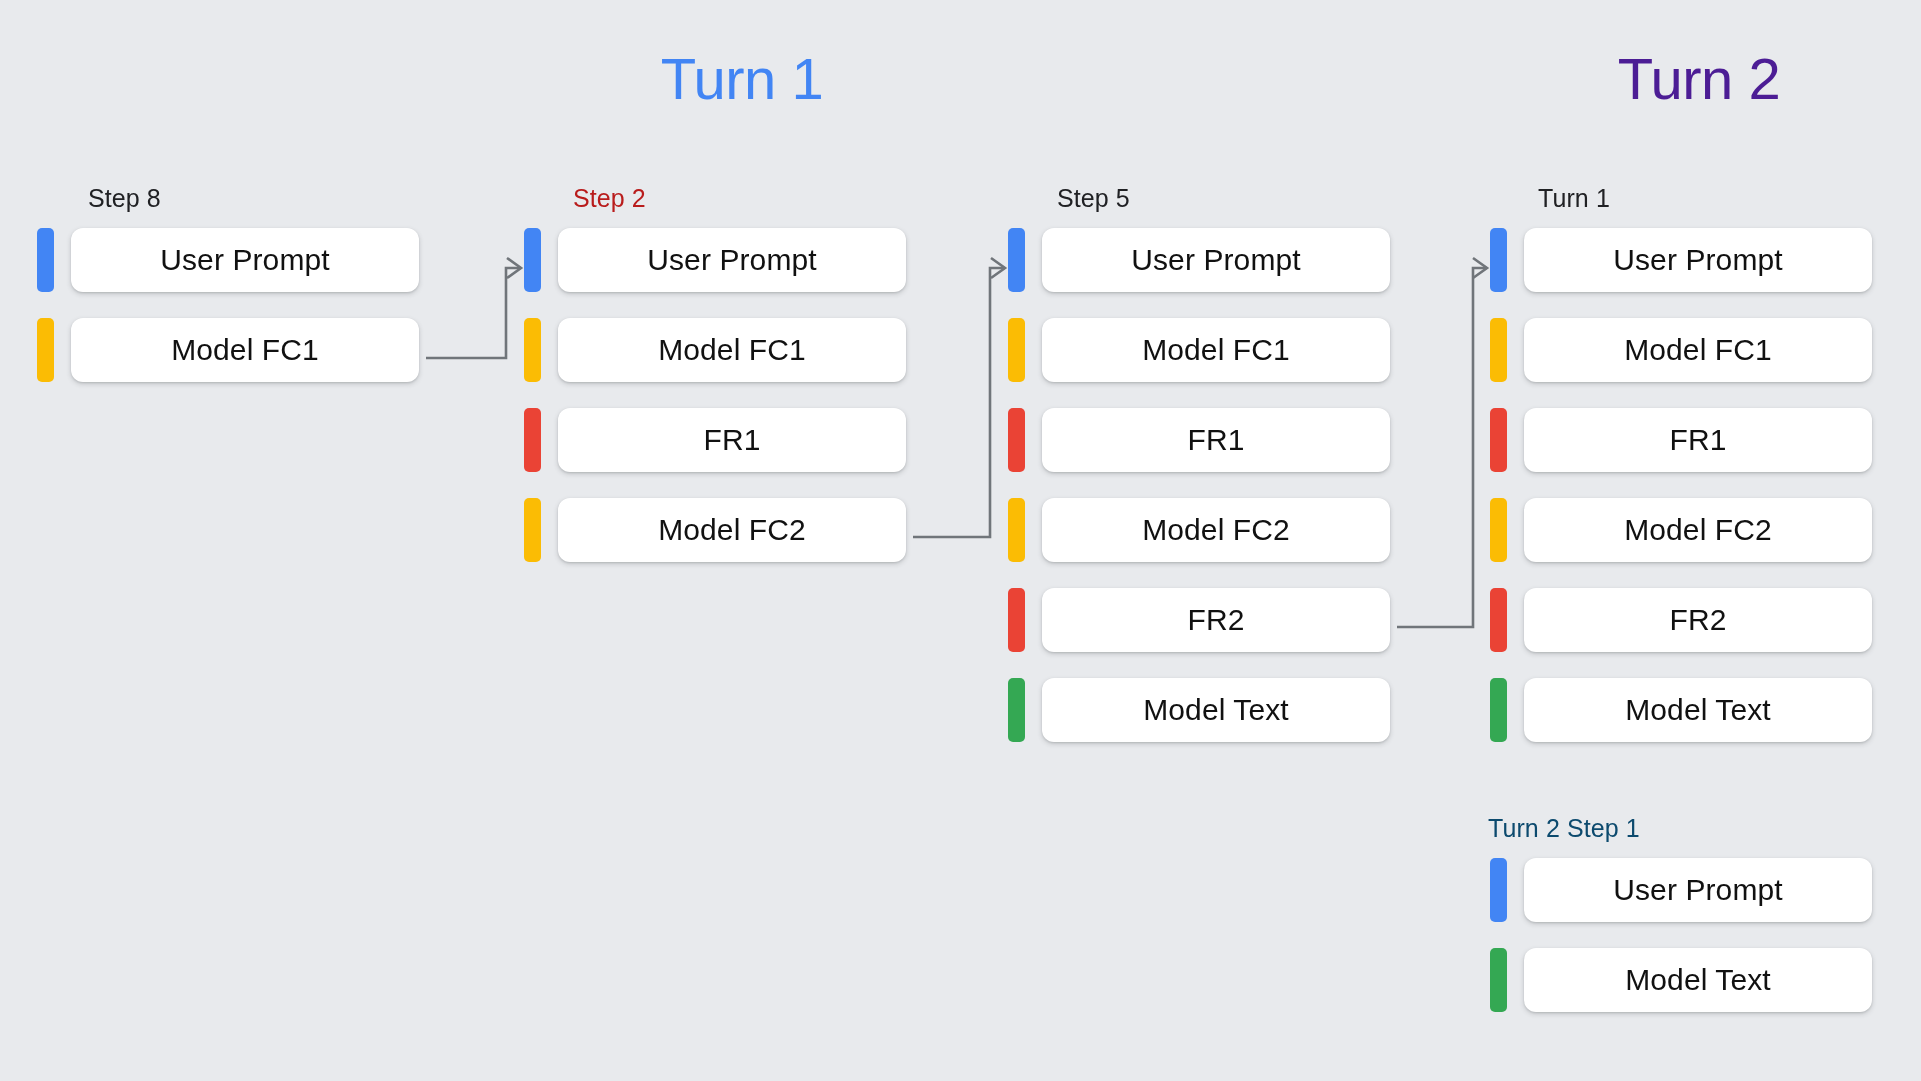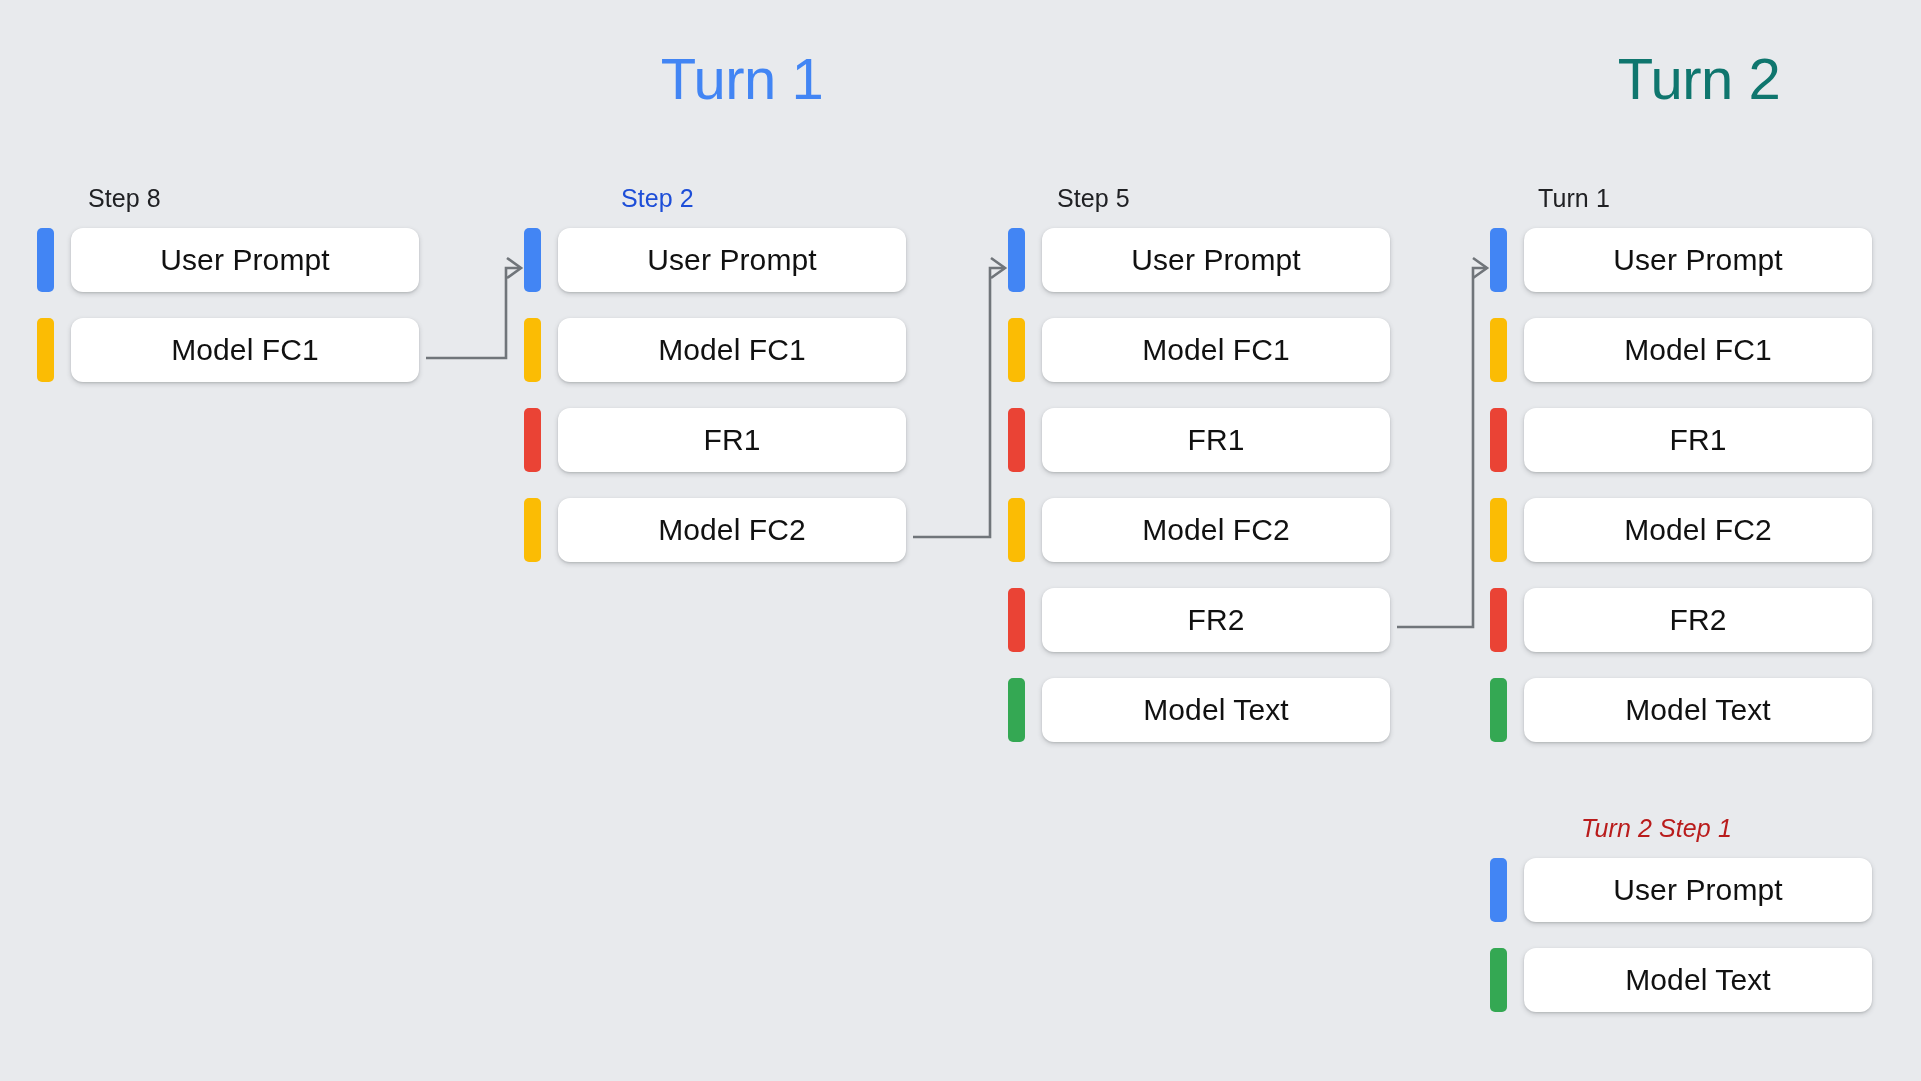--- a/index.html
+++ b/index.html
@@ -100,35 +100,35 @@
 
   <svg id="connectors" viewBox="0 0 1921 1081">
       <polyline points="426,358 506,358 506,268 521,268" stroke="#70757a" stroke-width="2.6" fill="none"></polyline>
       <polyline points="507,258 521,268 507,278" stroke="#70757a" stroke-width="2.6" fill="none"></polyline>
       <polyline points="913,537 990,537 990,268 1005,268" stroke="#70757a" stroke-width="2.6" fill="none"></polyline>
       <polyline points="991,258 1005,268 991,278" stroke="#70757a" stroke-width="2.6" fill="none"></polyline>
       <polyline points="1397,627 1473,627 1473,268 1487,268" stroke="#70757a" stroke-width="2.6" fill="none"></polyline>
       <polyline points="1473,258 1487,268 1473,278" stroke="#70757a" stroke-width="2.6" fill="none"></polyline>
     </svg>
 <div class="turn-heading" style="left: 742px; top: 50px; color: rgb(66, 133, 244);">Turn 1</div>
-    <div class="turn-heading" style="left: 1699px; top: 50px; color: #0f766e;">Turn 2</div>
+    <div class="turn-heading" style="left: 1699px; top: 50px; color: #4c1d95;">Turn 2</div>
     <div class="col-label" style="left: 88px; top: 186px; color: rgb(32, 33, 36);">Step 8</div>
     <div class="row" style="left: 37px; top: 228px;">
       <div class="bar" style="background: rgb(66, 133, 244); width: 17px; height: 64px;"></div>
       <div class="card" style="width: 348px; height: 64px; margin-left: 17px;">
         <span class="card-text" style="color: rgb(17, 17, 17);">User Prompt</span>
       </div>
     </div>
     <div class="row" style="left: 37px; top: 318px;">
       <div class="bar" style="background: rgb(251, 188, 4); width: 17px; height: 64px;"></div>
       <div class="card" style="width: 348px; height: 64px; margin-left: 17px;">
         <span class="card-text" style="color: rgb(17, 17, 17);">Model FC1</span>
       </div>
     </div>
-    <div class="col-label" style="left: 573px; top: 186px; color: #1d4ed8; margin-left: 48px;">Step 2</div>
+    <div class="col-label" style="left: 573px; top: 186px; color: #b91c1c;">Step 2</div>
     <div class="row" style="left: 524px; top: 228px;">
       <div class="bar" style="background: rgb(66, 133, 244); width: 17px; height: 64px;"></div>
       <div class="card" style="width: 348px; height: 64px; margin-left: 17px;">
         <span class="card-text" style="color: rgb(17, 17, 17);">User Prompt</span>
       </div>
     </div>
     <div class="row" style="left: 524px; top: 318px;">
       <div class="bar" style="background: rgb(251, 188, 4); width: 17px; height: 64px;"></div>
       <div class="card" style="width: 348px; height: 64px; margin-left: 17px;">
         <span class="card-text" style="color: rgb(17, 17, 17);">Model FC1</span>
@@ -213,21 +213,21 @@
       <div class="card" style="width: 348px; height: 64px; margin-left: 17px;">
         <span class="card-text" style="color: rgb(17, 17, 17);">FR2</span>
       </div>
     </div>
     <div class="row" style="left: 1490px; top: 678px;">
       <div class="bar" style="background: rgb(52, 168, 83); width: 17px; height: 64px;"></div>
       <div class="card" style="width: 348px; height: 64px; margin-left: 17px;">
         <span class="card-text" style="color: rgb(17, 17, 17);">Model Text</span>
       </div>
     </div>
-    <div class="col-label" style="left: 1581px; top: 816px; color: #b91c1c; font-style: italic;">Turn 2 Step 1</div>
+    <div class="col-label" style="left: 1488px; top: 816px; color: #0c4a6e;">Turn 2 Step 1</div>
     <div class="row" style="left: 1490px; top: 858px;">
       <div class="bar" style="background: rgb(66, 133, 244); width: 17px; height: 64px;"></div>
       <div class="card" style="width: 348px; height: 64px; margin-left: 17px;">
         <span class="card-text" style="color: rgb(17, 17, 17);">User Prompt</span>
       </div>
     </div>
     <div class="row" style="left: 1490px; top: 948px;">
       <div class="bar" style="background: rgb(52, 168, 83); width: 17px; height: 64px;"></div>
       <div class="card" style="width: 348px; height: 64px; margin-left: 17px;">
         <span class="card-text" style="color: rgb(17, 17, 17);">Model Text</span>

